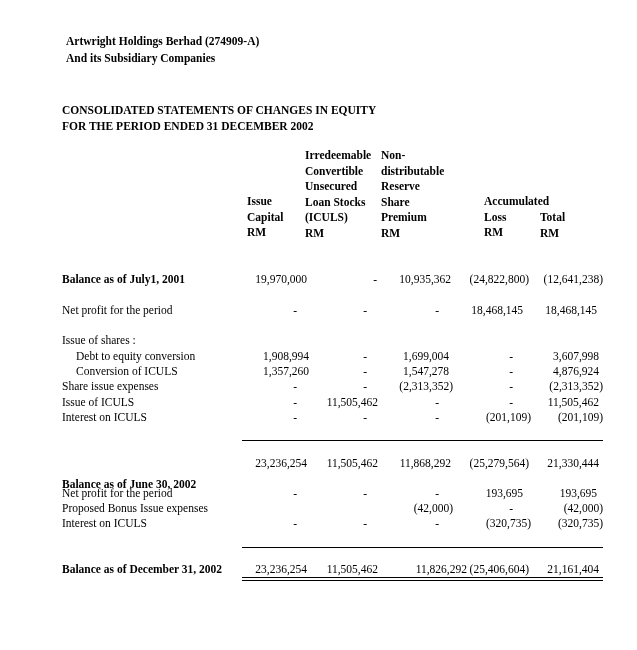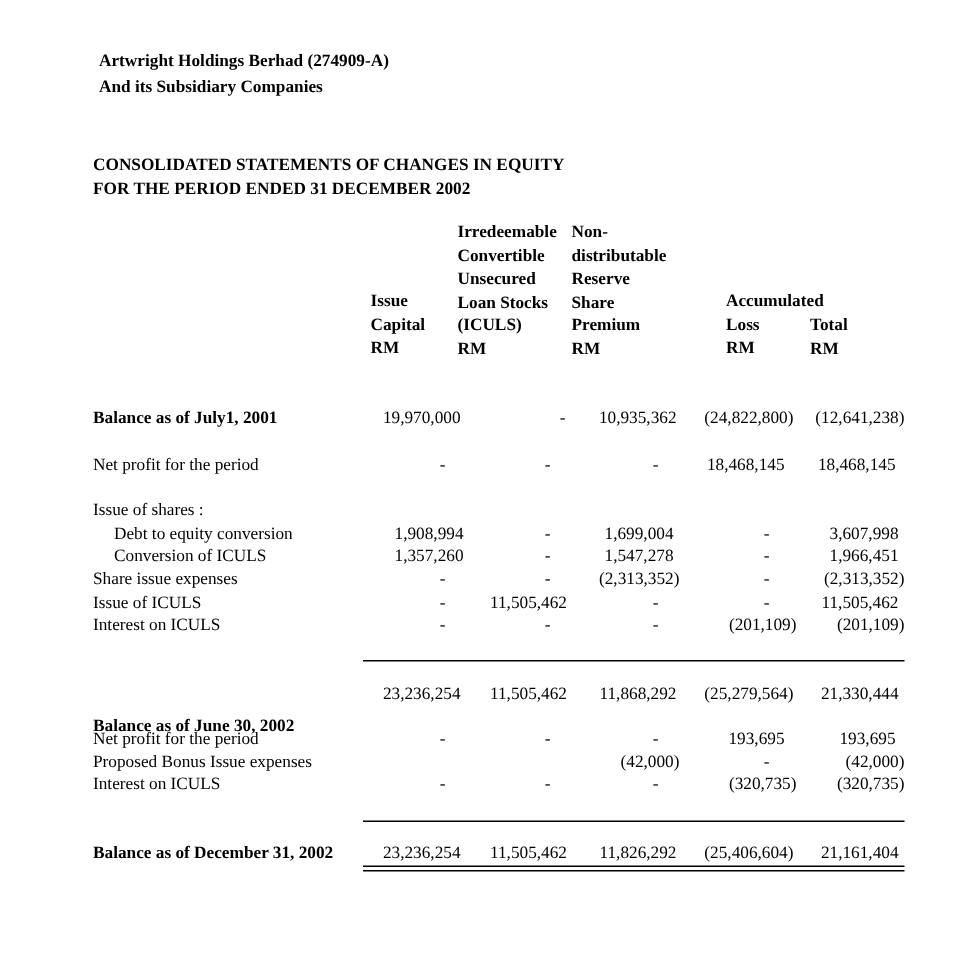--- a/index.html
+++ b/index.html
@@ -80,21 +80,21 @@
 <div class="num" style="top:350px; right:270px;">-</div>
 <div class="num" style="top:350px; right:188px;">1,699,004</div>
 <div class="num" style="top:350px; right:124px;">-</div>
 <div class="num" style="top:350px; right:38px;text-align:right;">3,607,998</div>
 
 <div class="label indent" style="top:365px;text-align:right;">Conversion of ICULS</div>
 <div class="num" style="top:365px; right:328px;">1,357,260</div>
 <div class="num" style="top:365px; right:270px;">-</div>
 <div class="num" style="top:365px; right:188px;">1,547,278</div>
 <div class="num" style="top:365px; right:124px;">-</div>
-<div class="num" style="top:365px; right:38px;">1,966,451</div>
+<div class="num" style="top:365px; right:38px;">4,876,924</div>
 
 <div class="label" style="top:380px;">Share issue expenses</div>
 <div class="num" style="top:380px; right:340px;">-</div>
 <div class="num" style="top:380px; right:270px;">-</div>
 <div class="num" style="top:380px; right:184px;">(2,313,352)</div>
 <div class="num" style="top:380px; right:124px;">-</div>
 <div class="num" style="top:380px; right:34px;">(2,313,352)</div>
 
 <div class="label" style="top:396px;">Issue of ICULS</div>
 <div class="num" style="top:396px; right:340px;">-</div>
@@ -136,17 +136,17 @@
 <div class="num" style="top:517px; right:270px;">-</div>
 <div class="num" style="top:517px; right:198px;">-</div>
 <div class="num" style="top:517px; right:106px;">(320,735)</div>
 <div class="num" style="top:517px; right:34px;">(320,735)</div>
 
 <div class="rule" style="top:547px;"></div>
 
 <div class="label b" style="top:563px;">Balance as of December 31, 2002</div>
 <div class="num" style="top:563px; right:330px;">23,236,254</div>
 <div class="num" style="top:563px; right:259px;">11,505,462</div>
-<div class="num" style="top:563px; right:186px;">11,826,292</div>
+<div class="num" style="top:563px; right:170px;">11,826,292</div>
 <div class="num" style="top:563px; right:108px;">(25,406,604)</div>
 <div class="num" style="top:563px; right:38px;">21,161,404</div>
 
 <div class="dbl" style="top:577px;"></div>
 
 </body></html>

